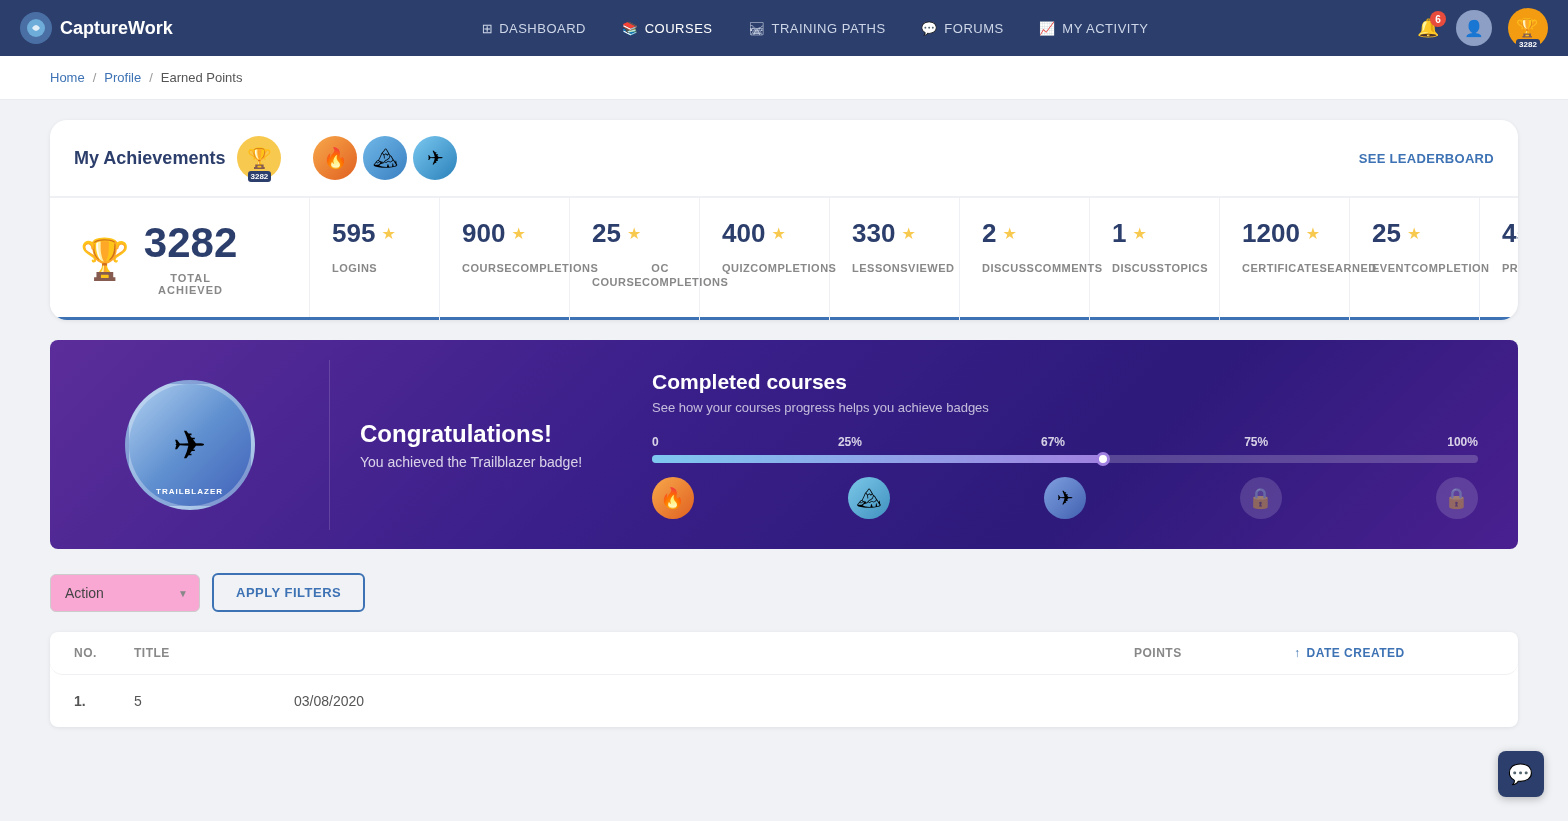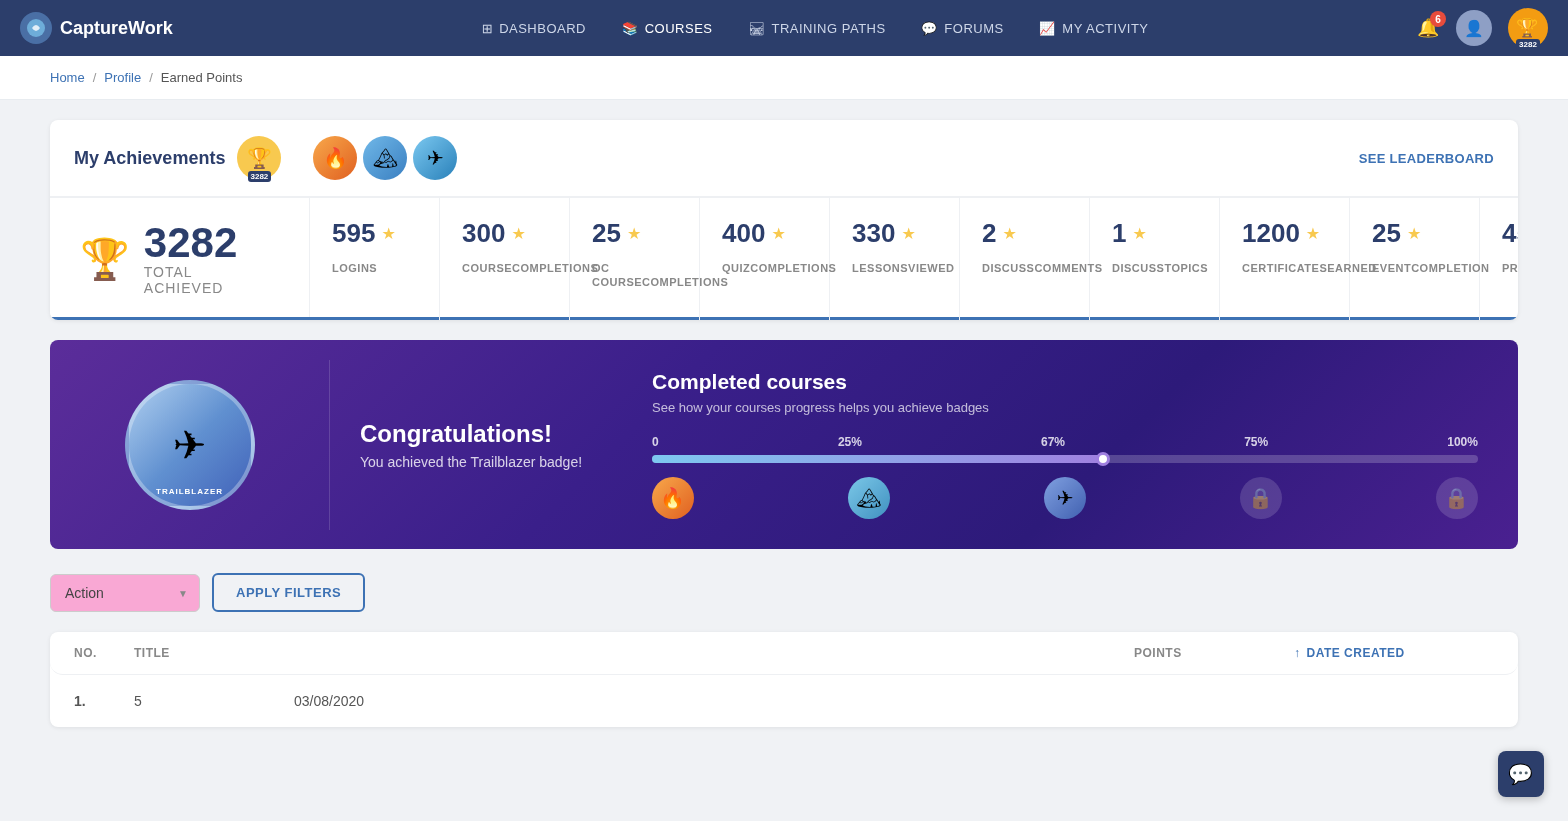--- a/index.html
+++ b/index.html
@@ -117,24 +117,25 @@
     .breadcrumb-current { color: #555; }
 
     
     .main-content {
       padding: 20px 50px;
     }
 
     
     .achievements-section {
       background: #fff;
-      border-radius: 8px;
+      border-radius: 17px;
       box-shadow: 0 1px 4px rgba(0,0,0,0.08);
       overflow: hidden;
       margin-bottom: 20px;
+      text-align: center;
     }
     .achievements-header {
       display: flex;
       align-items: center;
       padding: 16px 24px;
       border-bottom: 1px solid #eef0f3;
       justify-content: space-between;
     }
     .achievements-title {
       display: flex;
@@ -212,25 +213,26 @@
       font-size: 40px;
       color: #f8c94f;
     }
     .stat-total-info .number {
       font-size: 42px;
       font-weight: 800;
       color: #2c3e6b;
       line-height: 1;
     }
     .stat-total-info .label {
-      font-size: 14px;
-      font-weight: 400;
+      font-size: 11px;
+      font-weight: 700;
       color: #888;
       letter-spacing: 1px;
       text-transform: uppercase;
+      margin-top: 8px;
     }
     .stats-items {
       display: flex;
       flex: 1;
       overflow-x: hidden;
     }
     .stat-item {
       padding: 20px 22px;
       border-right: 1px solid #eef0f3;
       display: flex;
@@ -585,21 +587,21 @@
 
       <div class="stat-item">
       <div class="stat-num-row">
         <span class="stat-num">595</span>
         <span class="stat-star">★</span>
       </div>
       <div class="stat-lbl">LOGINS</div>
     </div>
           <div class="stat-item">
       <div class="stat-num-row">
-        <span class="stat-num">300</span>
+        <span class="stat-num">900</span>
         <span class="stat-star">★</span>
       </div>
       <div class="stat-lbl">COURSECOMPLETIONS</div>
     </div>
           <div class="stat-item">
       <div class="stat-num-row">
         <span class="stat-num">25</span>
         <span class="stat-star">★</span>
       </div>
       <div class="stat-lbl">OC COURSECOMPLETIONS</div>

